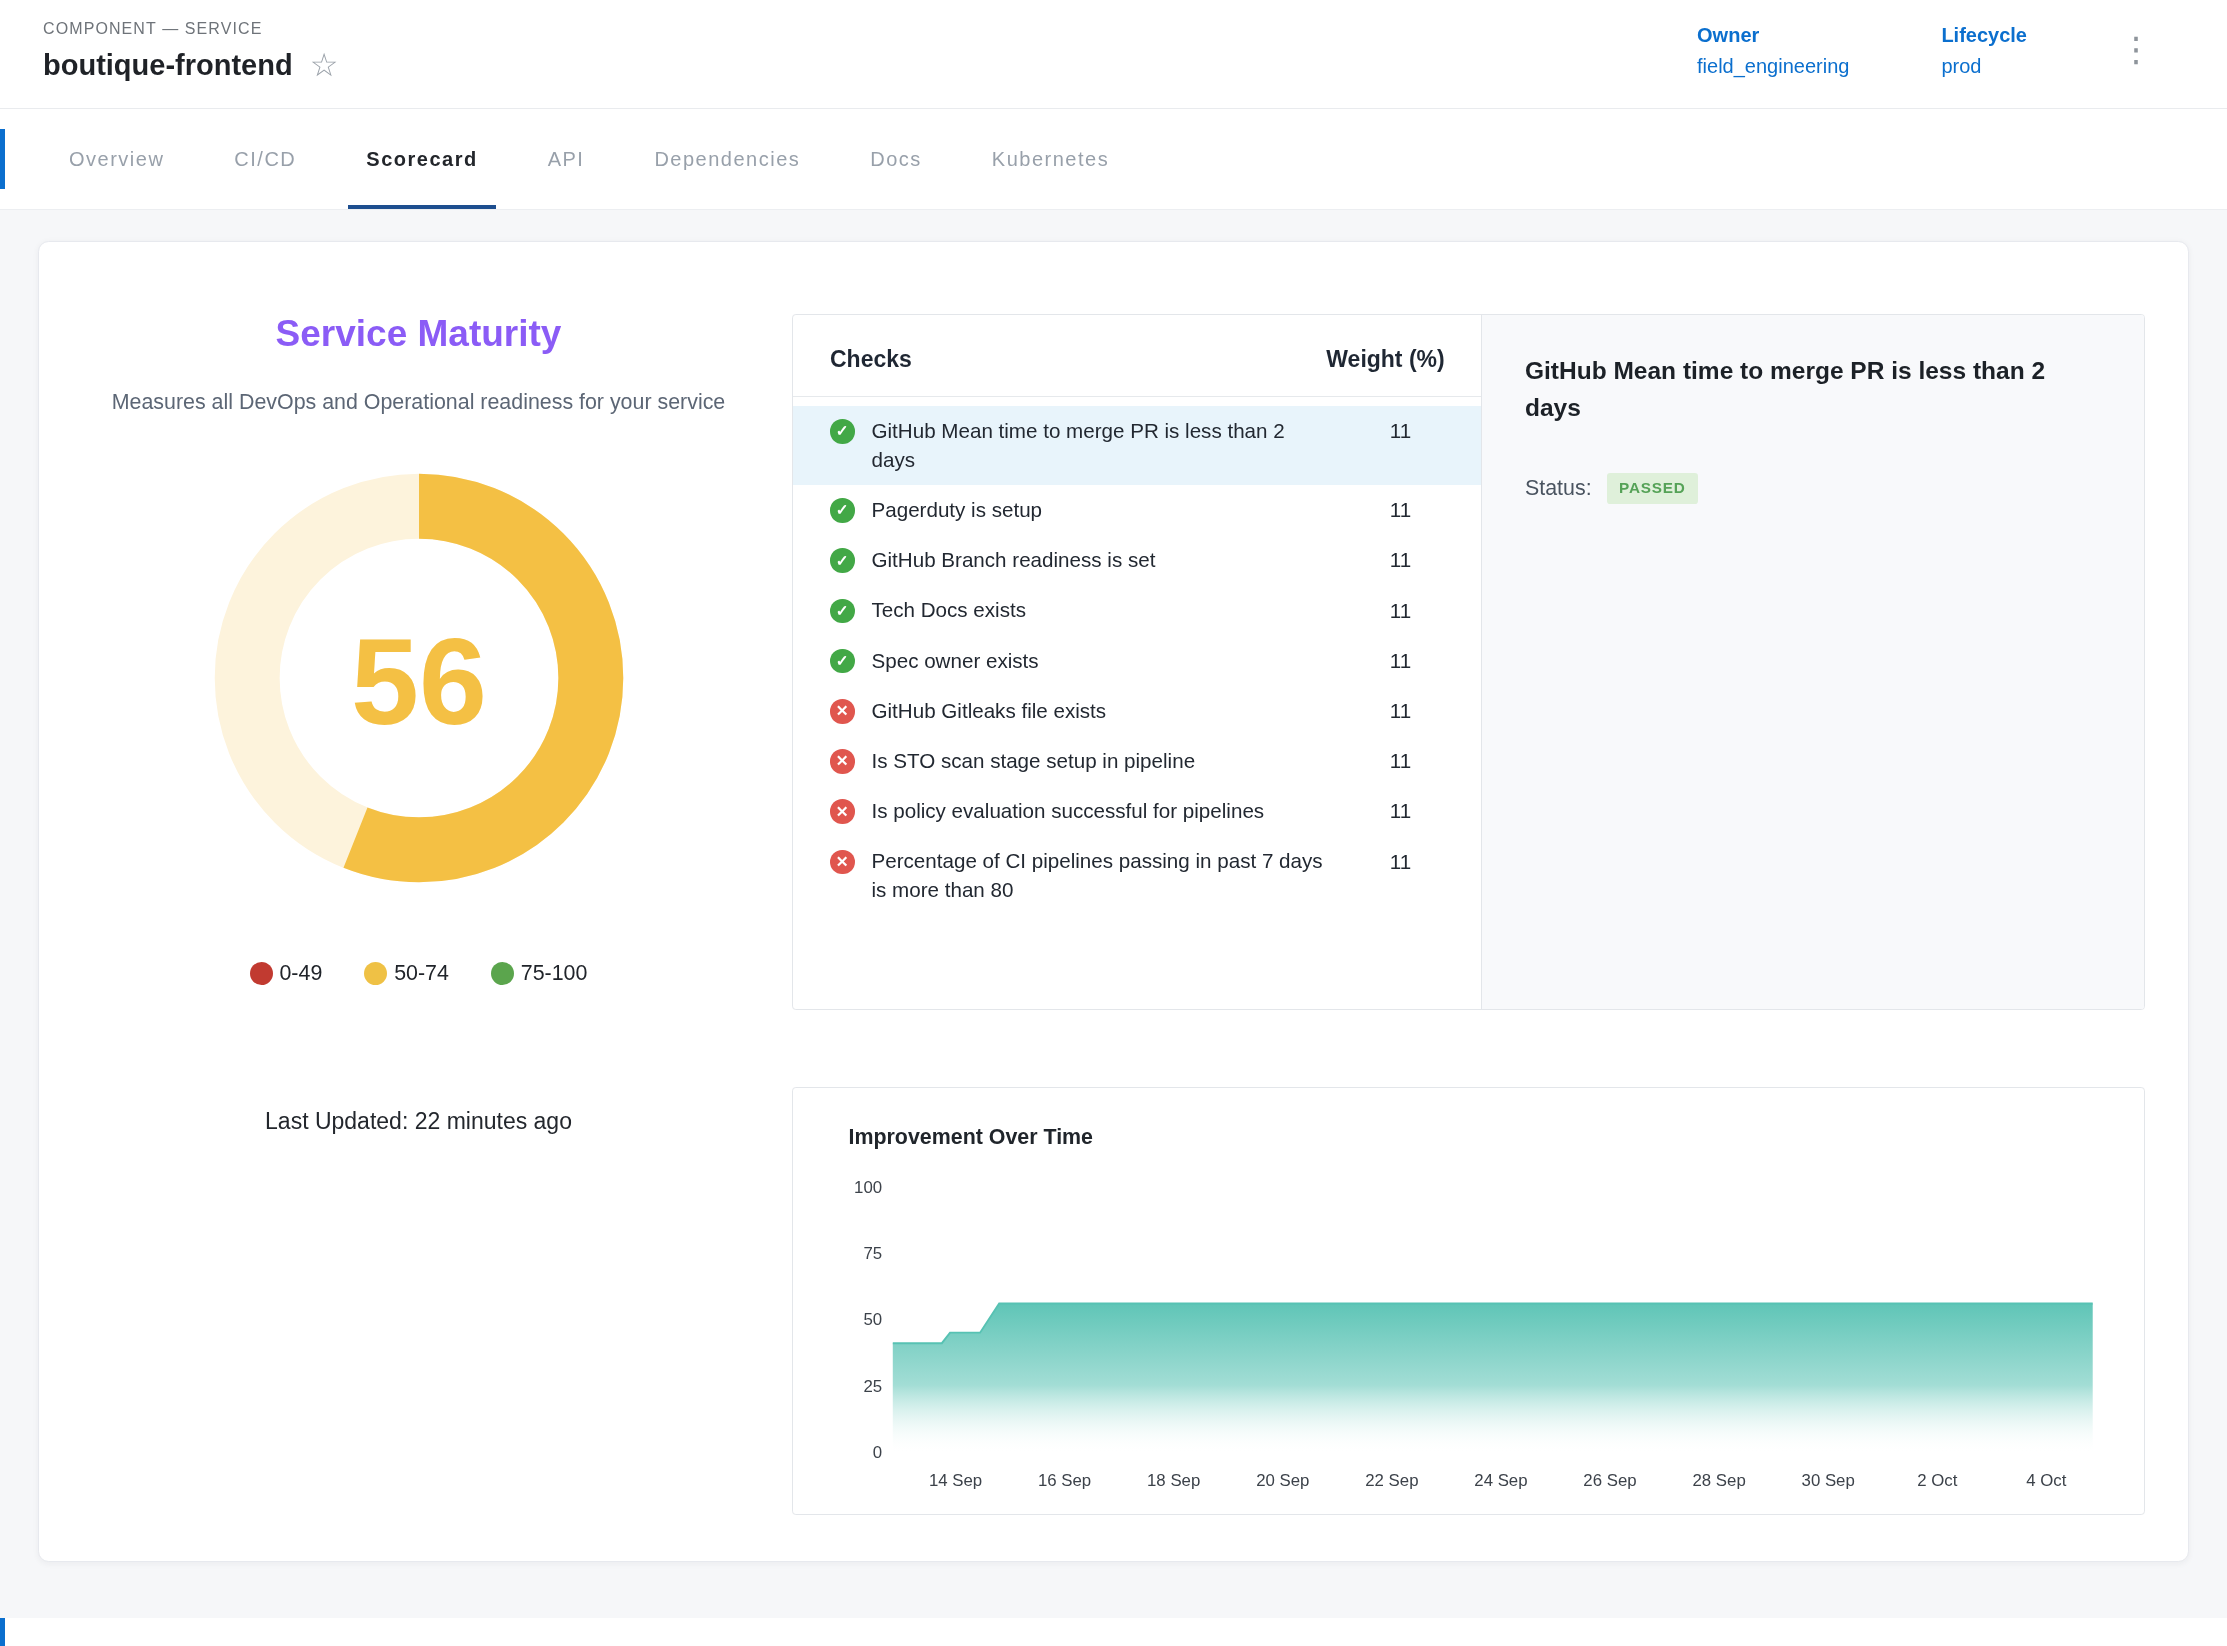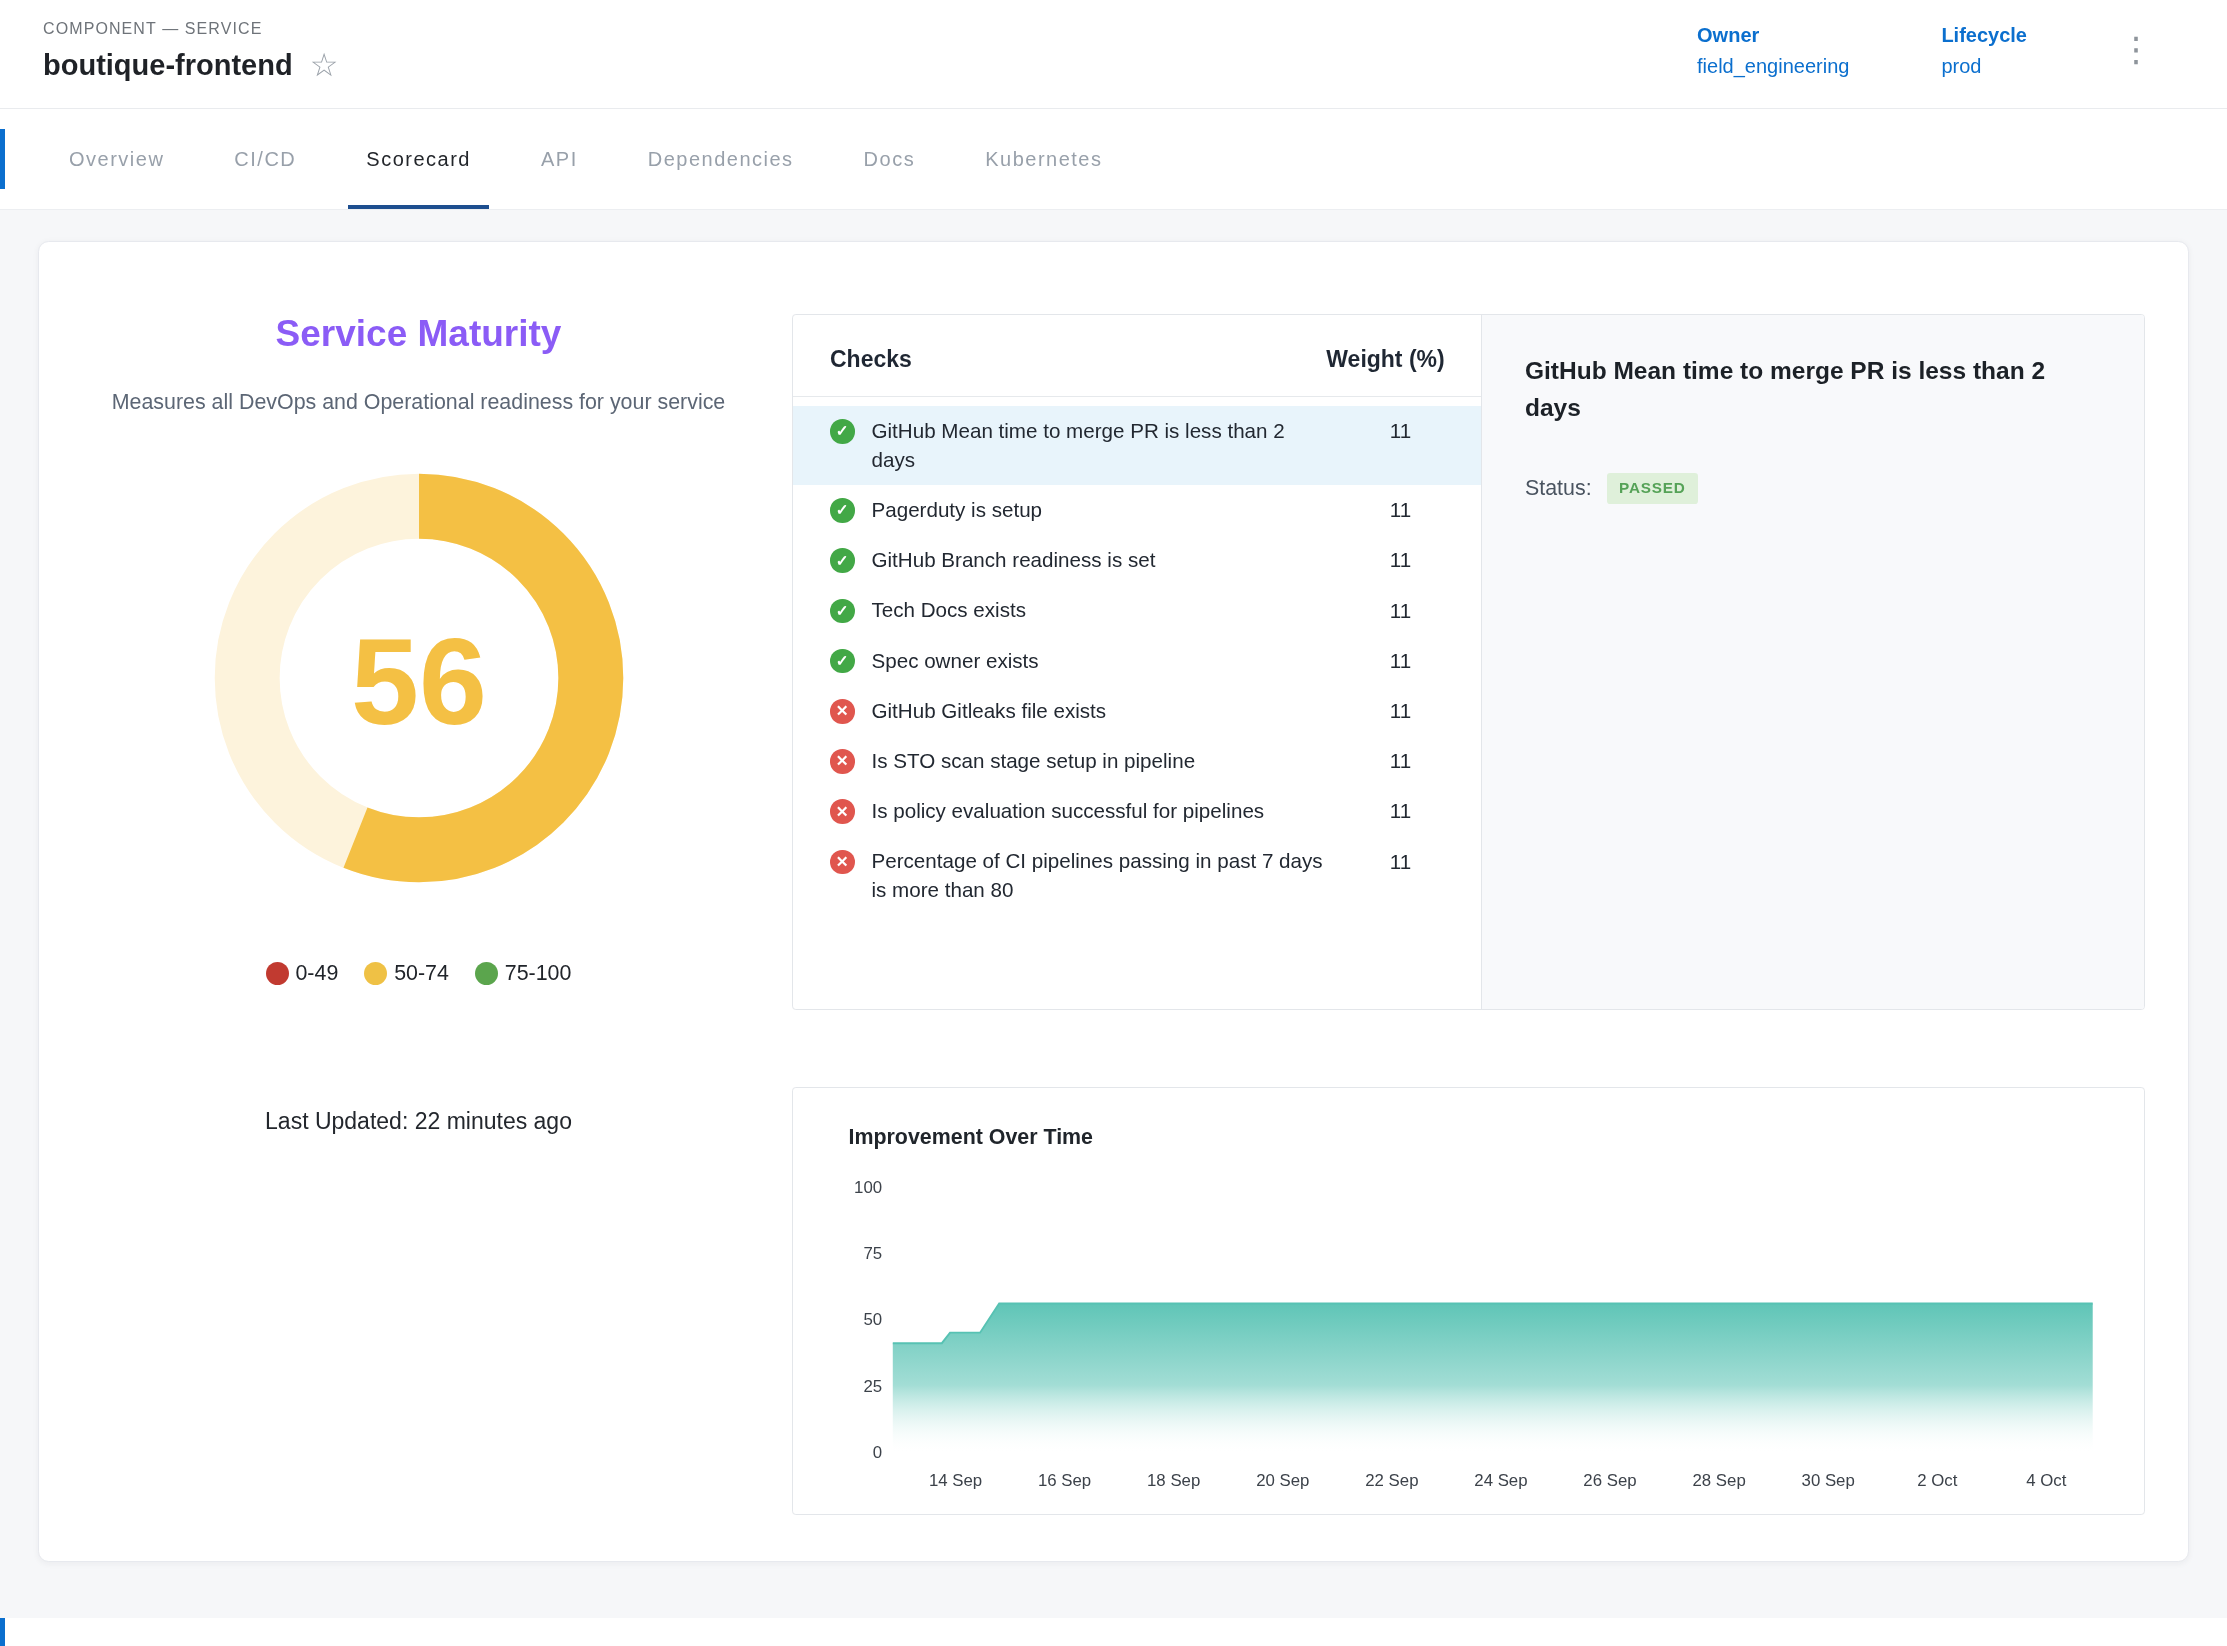--- a/index.html
+++ b/index.html
@@ -49,21 +49,21 @@
   .tab {
     display: flex; align-items: center;
     padding: 0 35px;
     font-size: 20px;
     letter-spacing: 1.5px;
     color: #98a0aa;
     position: relative;
     cursor: pointer;
     white-space: nowrap;
   }
-  .tab.active { color: #23262b; font-weight: 400; }
+  .tab.active { color: #23262b; font-weight: 700; }
   .tab.active::after {
     content: ""; position: absolute; left: 17px; right: 17px; bottom: 0;
     height: 3.8px; background: var(--tab-underline);
   }
 
   
   .main { padding: 31px 38px 0 38px; }
   .card {
     background: #fff;
     border: 0.8px solid #e7e9ee;
@@ -77,21 +77,21 @@
 
   
   .left-col { width: 673px; flex-shrink: 0; display: flex; flex-direction: column; align-items: center; text-align: center; padding-top: 24.5px; }
   .maturity-title { font-size: 37px; font-weight: 700; color: #8b5cf6; margin-bottom: 32px; }
   .maturity-subtitle { font-size: 21.4px; color: #5c6675; line-height: 1.45; max-width: 650px; margin-bottom: 50px; }
   .donut-wrap { width: 420px; height: 420px; margin-bottom: 73px; }
   .donut-wrap svg { width: 100%; height: 100%; }
   .donut-track { fill: none; stroke: #fdf3dc; stroke-width: 34; }
   .donut-arc { fill: none; stroke: var(--score-amber); stroke-width: 34; }
   .donut-score { fill: var(--score-amber); font-size: 64px; font-weight: 700; text-anchor: middle; dominant-baseline: central; font-family: "Liberation Sans", sans-serif; }
-  .legend { display: flex; align-items: flex-start; gap: 26px; margin-bottom: 122px; }
+  .legend { display: flex; align-items: flex-start; gap: 42px; margin-bottom: 122px; }
   .legend-item { display: flex; align-items: center; font-size: 21.4px; color: #20242a; }
   .legend-dot { width: 23px; height: 23px; border-radius: 50%; margin-right: 6.9px; }
   .last-updated { font-size: 23px; font-weight: 500; color: #23272d; margin-bottom: 24.5px; }
   .rerun-btn {
     width: 306px; height: 61px;
     border: none; border-radius: 6.1px;
     background: linear-gradient(95deg, var(--button-teal-start) 0%, var(--button-teal-end) 100%);
     color: #fff; font-size: 21.4px; font-weight: 500;
     font-family: "Liberation Sans", sans-serif;
     letter-spacing: 0.3px;

